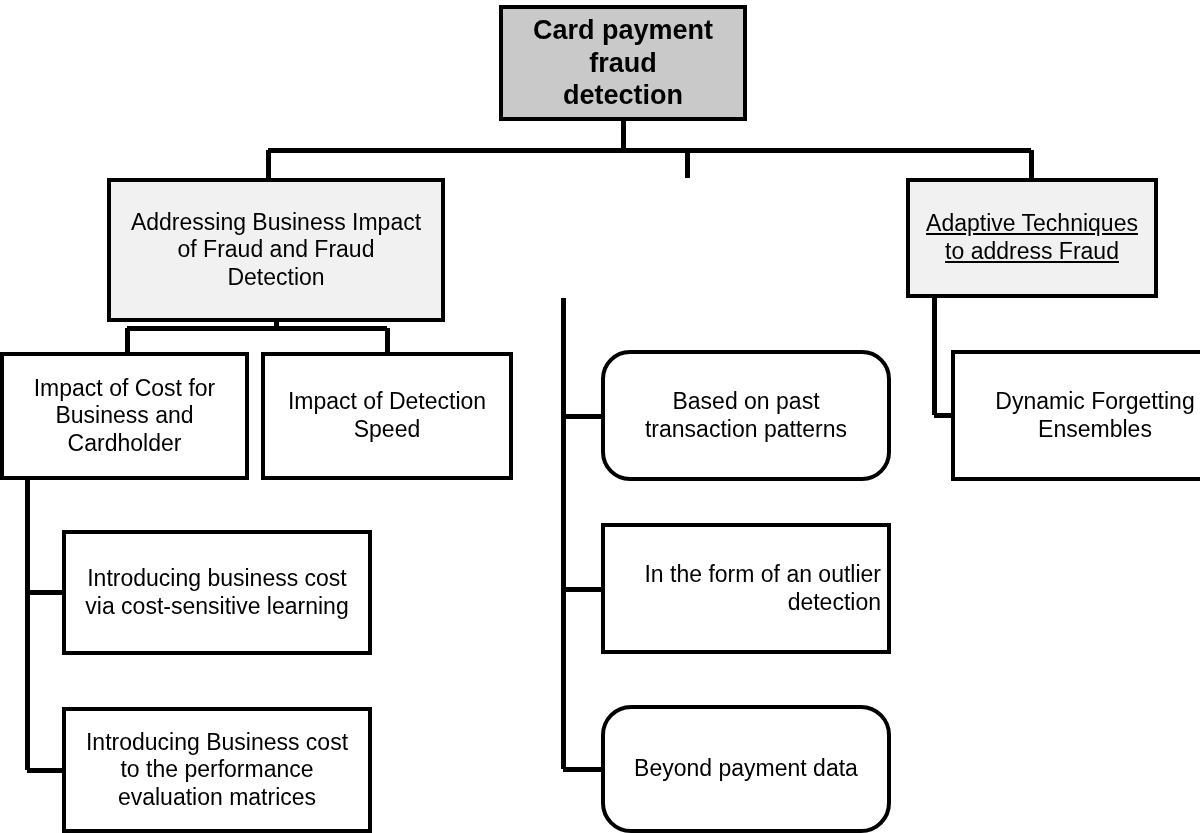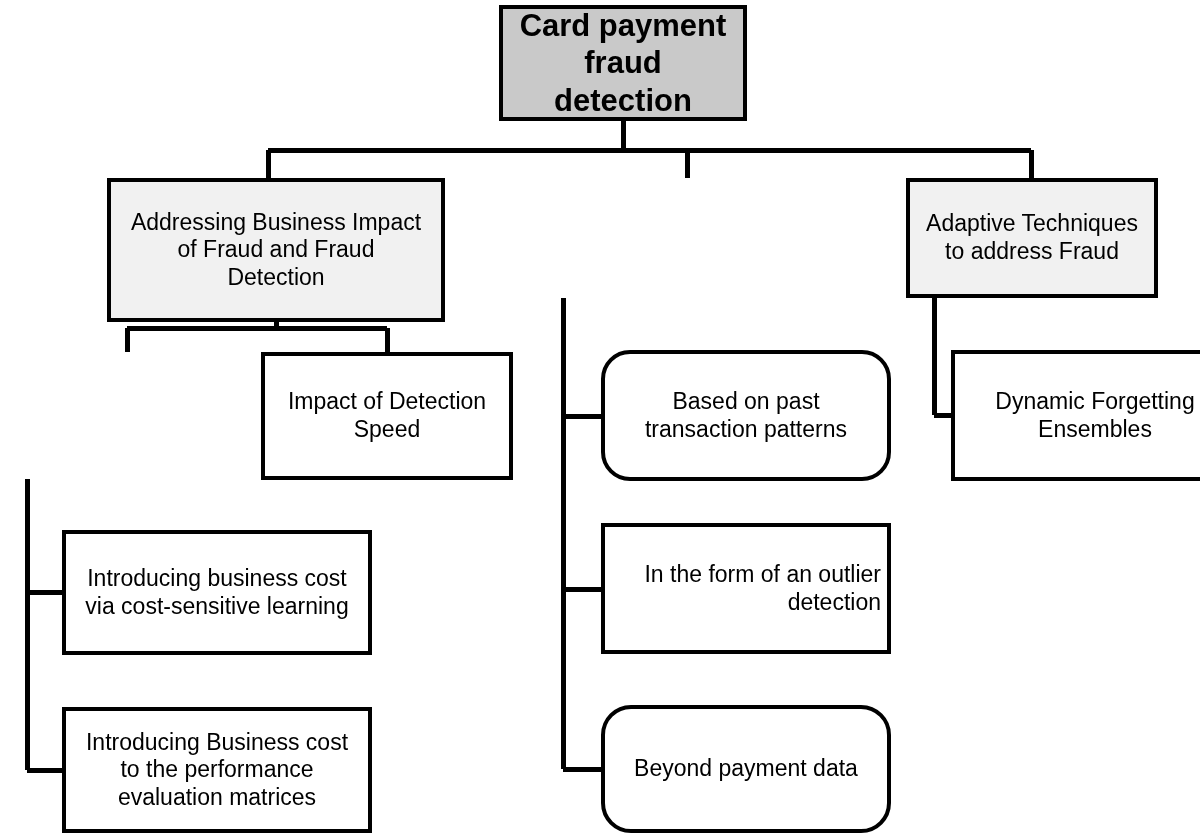--- a/index.html
+++ b/index.html
@@ -39,21 +39,21 @@
     padding: 2px 6px;
   }
   .node .label {
     display: block;
     width: 100%;
     white-space: pre-line;
   }
   .node.root {
     background: #c9c9c9;
     font-weight: bold;
-    font-size: 31px;
+    font-size: 27px;
   }
   .node.branch {
     background: #f1f1f1;
     font-size: 23px;
   }
   .node.leaf {
     background: #ffffff;
     font-size: 23px;
   }
 </style>
@@ -97,25 +97,30 @@
 detection</span>
   </div>
 
   <div class="node branch" style="left:107px; top:178px; width:338px; height:144px;">
     <span class="label">Addressing Business Impact
 of Fraud and Fraud
 Detection</span>
   </div>
 
 
-  <div class="node branch" style="left:906px; top:178px; width:252px; height:120px;">
+  <div class="node branch" style="left:906px; top:178px; width:252px; height:120px;text-decoration:underline;">
     <span class="label">Adaptive Techniques
 to address Fraud</span>
   </div>
 
+  <div class="node leaf" style="left:0px; top:352px; width:249px; height:128px;">
+    <span class="label">Impact of Cost for
+Business and
+Cardholder</span>
+  </div>
 
   <div class="node leaf" style="left:261px; top:352px; width:252px; height:128px;">
     <span class="label">Impact of Detection
 Speed</span>
   </div>
 
   <div class="node leaf" style="left:62px; top:530px; width:310px; height:125px;">
     <span class="label">Introducing business cost
 via cost-sensitive learning</span>
   </div>

